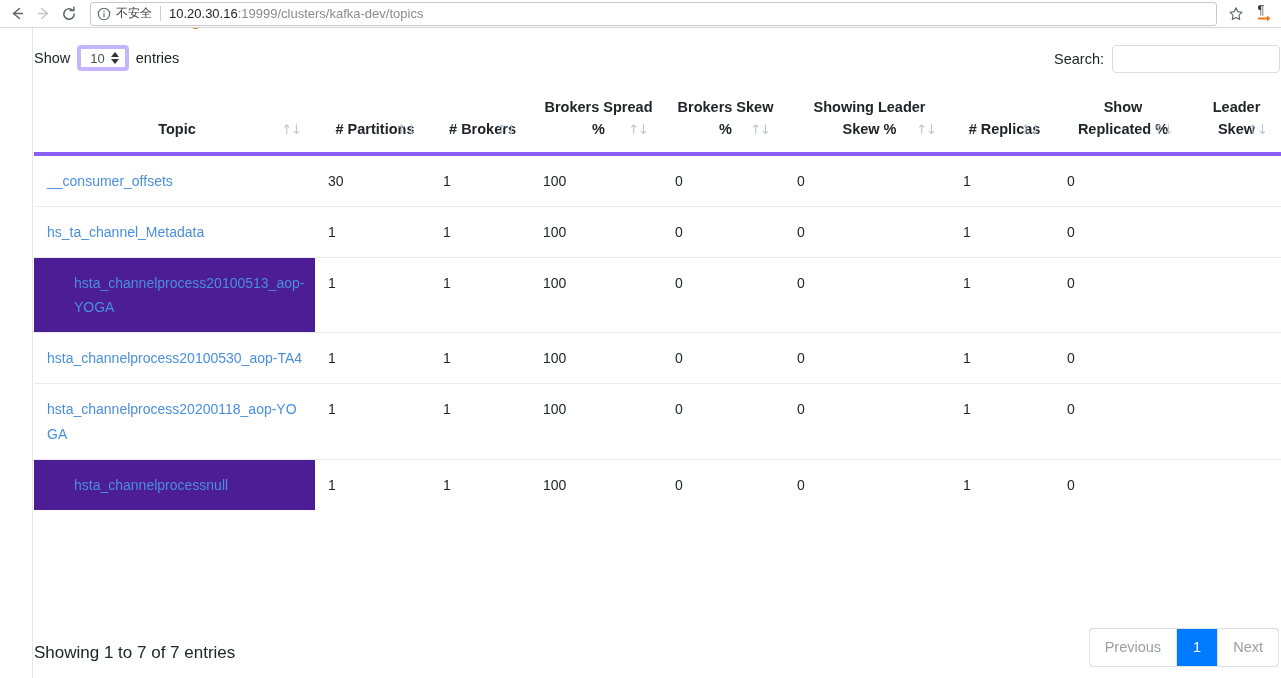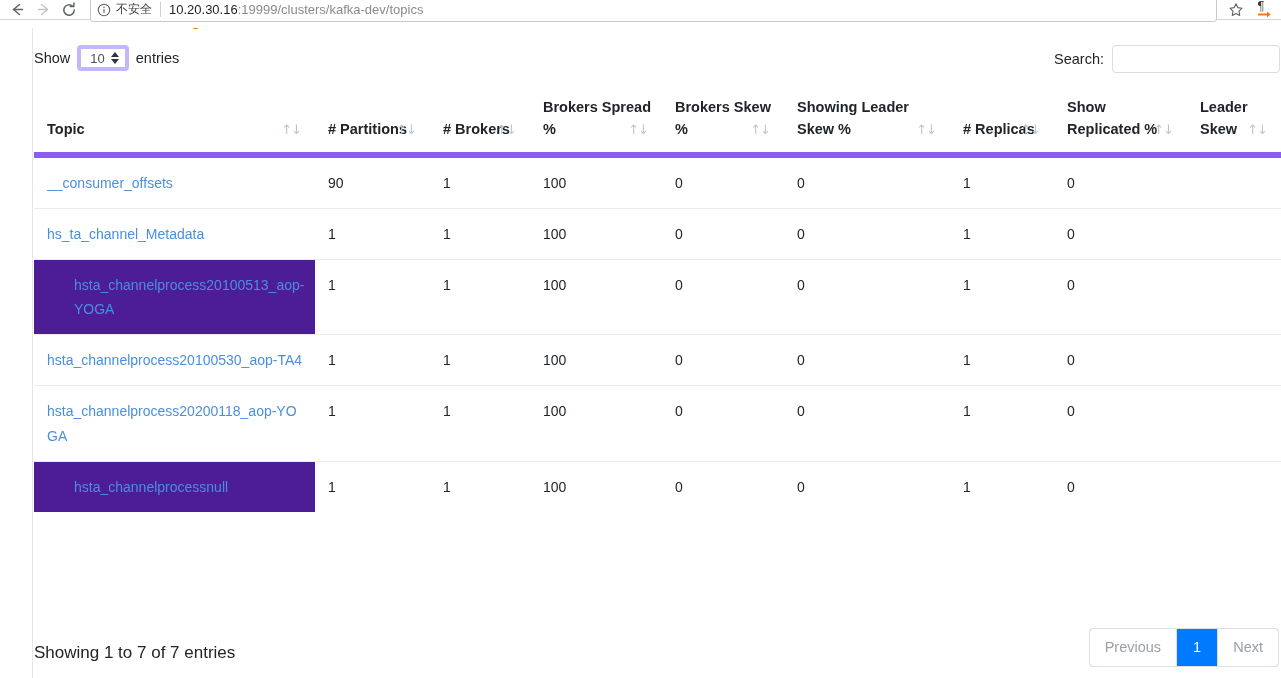--- a/index.html
+++ b/index.html
@@ -8,21 +8,21 @@
     margin: 0; padding: 0;
     width: 1281px; height: 678px;
     overflow: hidden;
     background: #ffffff;
     font-family: "Liberation Sans", sans-serif;
   }
 
   
   .browser-bar {
     position: absolute; top: 0; left: 0;
-    width: 1281px; height: 20px;
+    width: 1281px; height: 28px;
     background: #ffffff;
     display: flex; align-items: center;
     border-bottom: 1px solid #d6d6d6;
   }
   .nav-btn {
     width: 26px; height: 26px;
     display: flex; align-items: center; justify-content: center;
     flex: 0 0 auto;
   }
   .nav-btn svg { display: block; }
@@ -136,27 +136,27 @@
   
   table.topics {
     position: absolute;
     left: 1px; top: 58px;
     width: 1247px;
     border-collapse: collapse;
     table-layout: fixed;
   }
   table.topics thead th {
     vertical-align: bottom;
-    text-align: left;
+    text-align: center;
     padding: 10px 8px 12px 13px;
     font-size: 14.5px;
     font-weight: bold;
     color: #212529;
     line-height: 1.52;
-    border-bottom: 6px solid #8b5cf6;
+    border-bottom: 4px solid #8b5cf6;
     position: relative;
     white-space: normal;
   }
   th .sort-ico {
     position: absolute;
     right: 14px; bottom: 12px;
     font-size: 13px;
     color: #b9c6d4;
     font-weight: normal;
     letter-spacing: -1px;
@@ -345,21 +345,21 @@
           </th>
           <th>
             <span>Leader Skew</span>
             <span class="sort-ico">↑↓</span>
           </th>
         </tr>
       </thead>
       <tbody>
           <tr>
             <td class="topic-cell"><a href="#">__consumer_offsets</a></td>
-            <td>90</td>
+            <td>30</td>
             <td>1</td>
             <td>100</td>
             <td>0</td>
             <td>0</td>
             <td>1</td>
             <td>0</td>
             <td></td>
           </tr>
           <tr>
             <td class="topic-cell"><a href="#">hs_ta_channel_Metadata</a></td>

